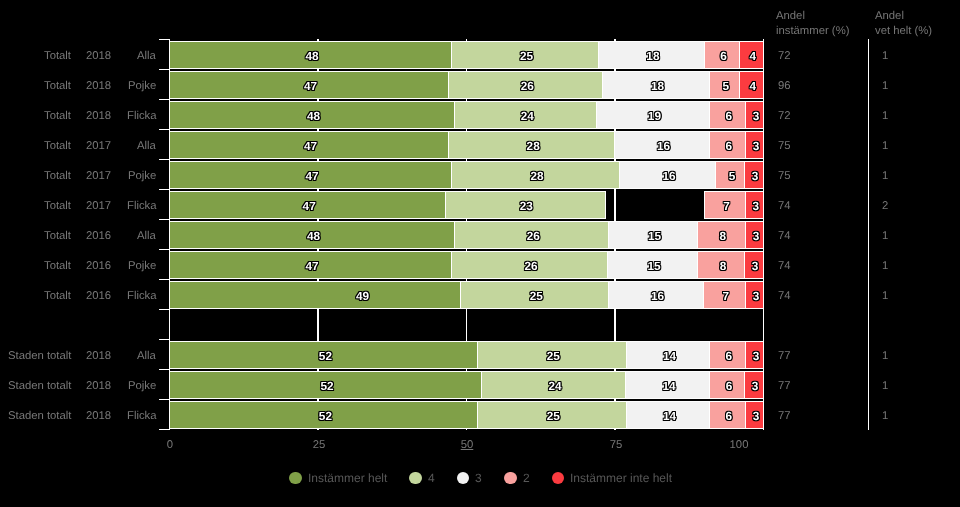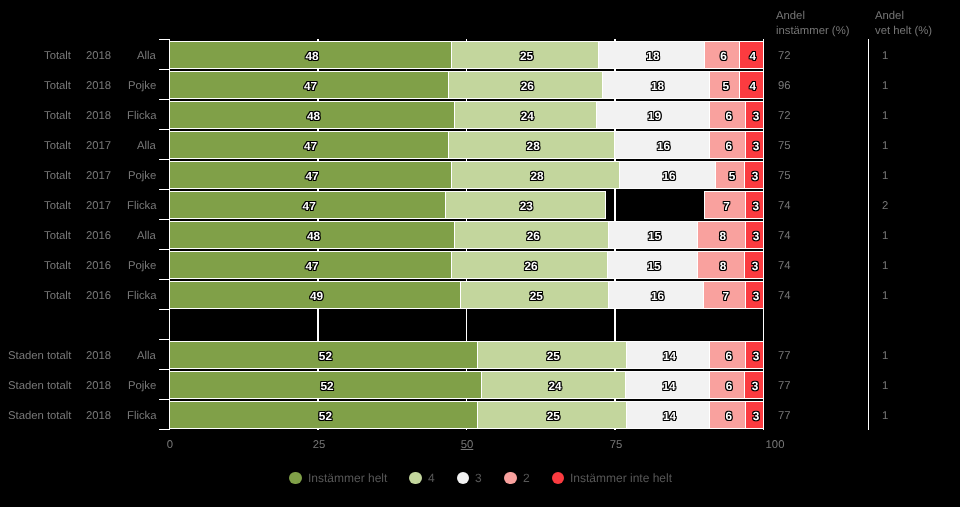--- a/index.html
+++ b/index.html
@@ -233,21 +233,21 @@
         </div>
         <div class="seg" style="left: 527.911px; top: 0px; width: 49.9919px; height: 28.2px; background: rgb(249, 161, 158);">
           <div class="txt seglabel" style="left: 0px; width: 49.9919px; top: 8.92px;">8</div>
         </div>
         <div class="seg" style="left: 575.903px; top: 0px; width: 19.997px; height: 28.2px; background: rgb(251, 59, 64);">
           <div class="txt seglabel" style="left: 0px; width: 19.997px; top: 8.92px;">3</div>
         </div>
       </div>
       <div class="abs" style="left: 168.6px; top: 280.8px; width: 595.9px; height: 28.2px;">
         <div class="seg" style="left: 0px; top: 0px; width: 293.011px; height: 28.2px; background: rgb(128, 160, 72);">
-          <div class="txt seglabel" style="left: 0px; width: 293.011px; top: 8.92px;">49</div>
+          <div class="txt seglabel" style="left: 0px; width: 293.011px; top: 8.92px; padding-left: 46px;">49</div>
         </div>
         <div class="seg" style="left: 291.011px; top: 0px; width: 150.475px; height: 28.2px; background: rgb(195, 214, 157);">
           <div class="txt seglabel" style="left: 0px; width: 150.475px; top: 8.92px;">25</div>
         </div>
         <div class="seg" style="left: 439.486px; top: 0px; width: 97.024px; height: 28.2px; background: rgb(242, 242, 242);">
           <div class="txt seglabel" style="left: 0px; width: 97.024px; top: 8.92px;">16</div>
         </div>
         <div class="seg" style="left: 534.51px; top: 0px; width: 43.573px; height: 28.2px; background: rgb(249, 161, 158);">
           <div class="txt seglabel" style="left: 0px; width: 43.573px; top: 8.92px;">7</div>
         </div>
@@ -320,21 +320,21 @@
       <div class="axisline" style="left: 159.1px; top: 279.05px; width: 9.5px; height: 1.4px;"></div>
       <div class="axisline" style="left: 159.1px; top: 309.05px; width: 9.5px; height: 1.4px;"></div>
       <div class="axisline" style="left: 159.1px; top: 339.05px; width: 9.5px; height: 1.4px;"></div>
       <div class="axisline" style="left: 159.1px; top: 369.05px; width: 9.5px; height: 1.4px;"></div>
       <div class="axisline" style="left: 159.1px; top: 399.05px; width: 9.5px; height: 1.4px;"></div>
       <div class="axisline" style="left: 159.1px; top: 429.05px; width: 9.5px; height: 1.4px;"></div>
       <div class="txt ticklabel" style="left: 130.2px; width: 80px; top: 440.145px;">0</div>
       <div class="txt ticklabel" style="left: 278.675px; width: 80px; top: 440.145px;">25</div>
       <div class="txt ticklabel" style="left: 427.15px; width: 80px; top: 440.145px; text-decoration: underline;">50</div>
       <div class="txt ticklabel" style="left: 575.625px; width: 80px; top: 440.145px;">75</div>
-      <div class="txt ticklabel" style="left: 735px; width: 80px; top: 440.145px;">100</div>
+      <div class="txt ticklabel" style="left: 699px; width: 80px; top: 440.145px;">100</div>
     </div>
   <div id="ann-layer" class="layer">
       <div class="txt annhead" style="left: 775.9px; top: 10.795px;">Andel</div>
       <div class="txt annhead" style="left: 775.9px; top: 26.095px;">instämmer (%)</div>
       <div class="txt annval" style="left: 777.8px; top: 51.445px;">72</div>
       <div class="txt annval" style="left: 777.8px; top: 81.445px;">96</div>
       <div class="txt annval" style="left: 777.8px; top: 111.445px;">72</div>
       <div class="txt annval" style="left: 777.8px; top: 141.445px;">75</div>
       <div class="txt annval" style="left: 777.8px; top: 171.445px;">75</div>
       <div class="txt annval" style="left: 777.8px; top: 201.445px;">74</div>

